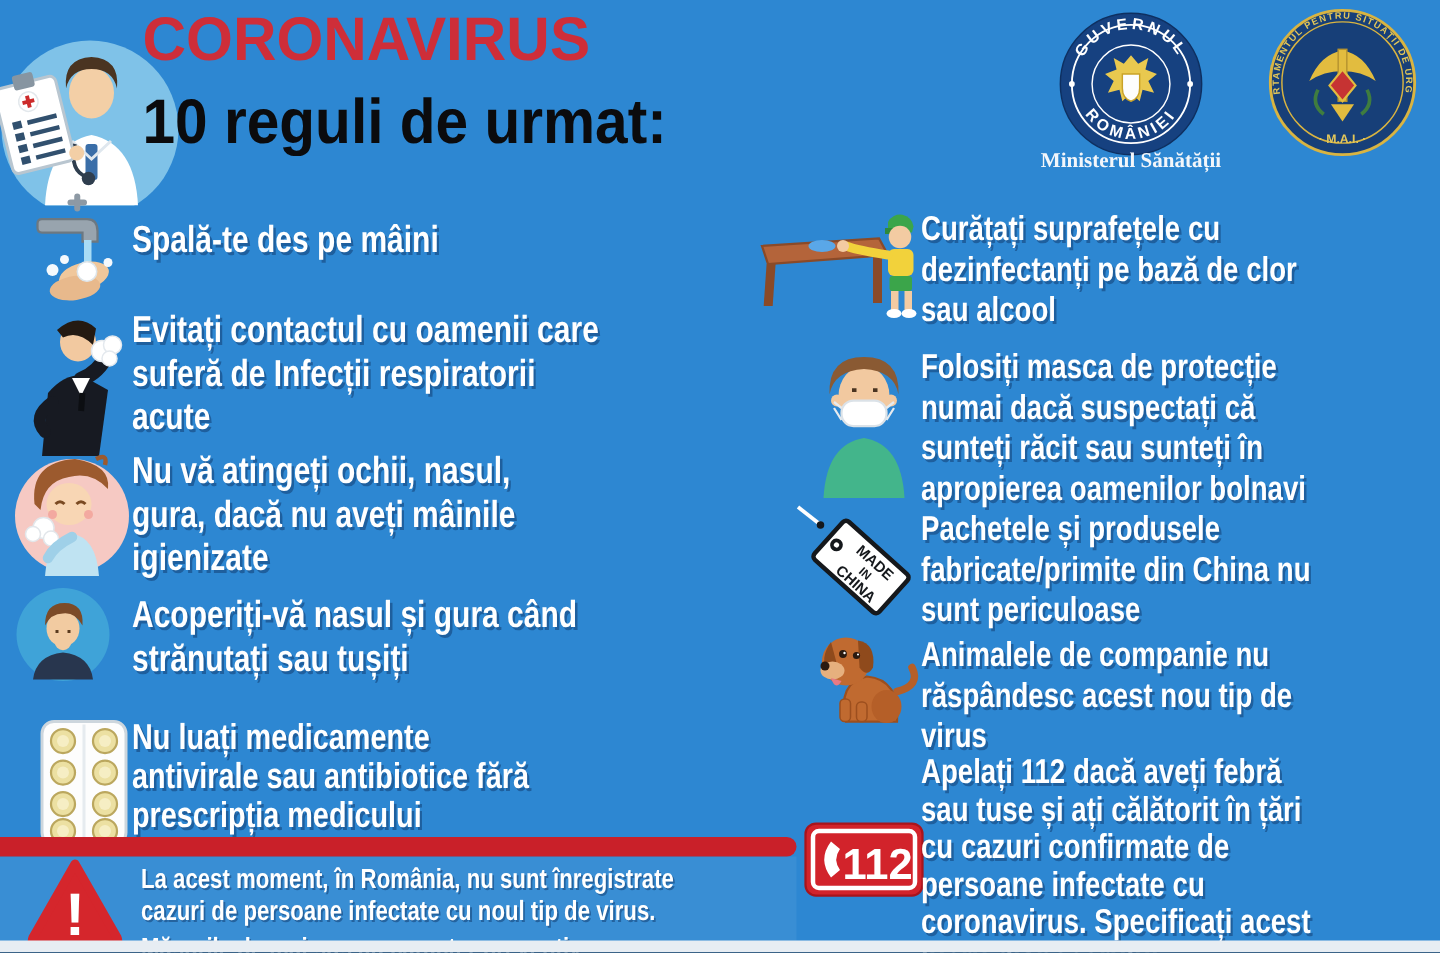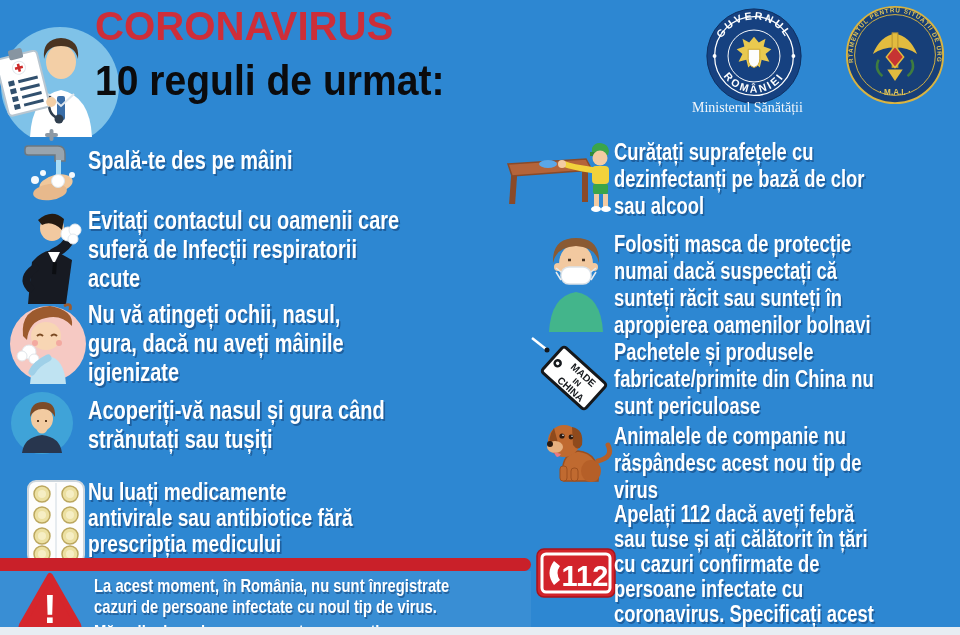--- a/index.html
+++ b/index.html
@@ -12,22 +12,22 @@
   
   .title{
     left:95px;top:3px;font-size:41px;font-weight:800;color:#ce2e39;
     letter-spacing:0px;transform:scaleX(.98);transform-origin:left top;white-space:nowrap;
   }
   .subtitle{
     left:95px;top:57px;font-size:42px;font-weight:800;color:#0b0b0d;
     transform:scaleX(.93);transform-origin:left top;white-space:nowrap;
   }
   .seal-caption{
-    left:692px;top:100px;width:124px;text-align:left;
-    font-family:"Liberation Serif",serif;font-size:14px;font-weight:normal;color:#f3f6fa;
+    left:692px;top:100px;width:124px;text-align:center;
+    font-family:"Liberation Serif",serif;font-size:14px;font-weight:bold;color:#f3f6fa;
   }
   
   .rule-text{color:#ffffff;font-weight:bold;transform:scaleX(.8);transform-origin:left top;
     text-shadow:2px 2px 0 rgba(15,55,105,.5);white-space:nowrap;}
   .rule-text.lcol .line{font-size:25px;line-height:29px;}
   .rule-text.lcol.small .line{font-size:24px;line-height:26px;}
   .rule-text.rcol .line{font-size:23px;line-height:27px;}
   .rule-text.rcol.tight .line{font-size:23px;line-height:25px;}
   
   .red-bar{left:0;top:558px;width:531px;height:13px;background:#c92029;border-radius:0 7px 7px 0;}

